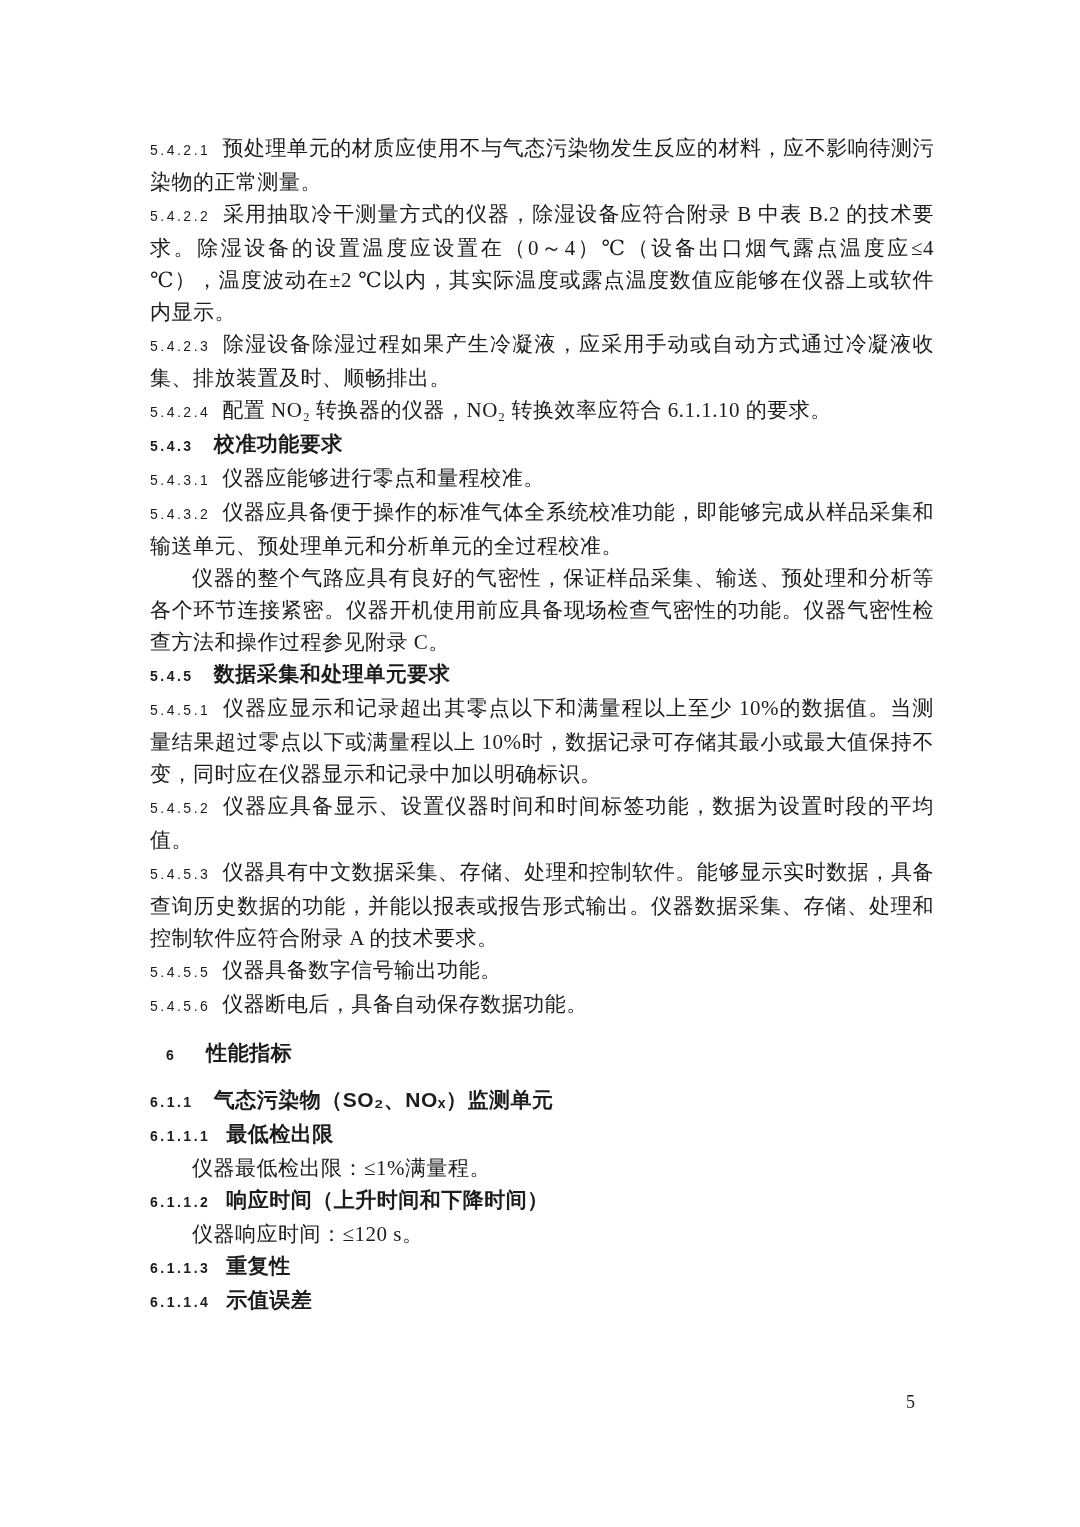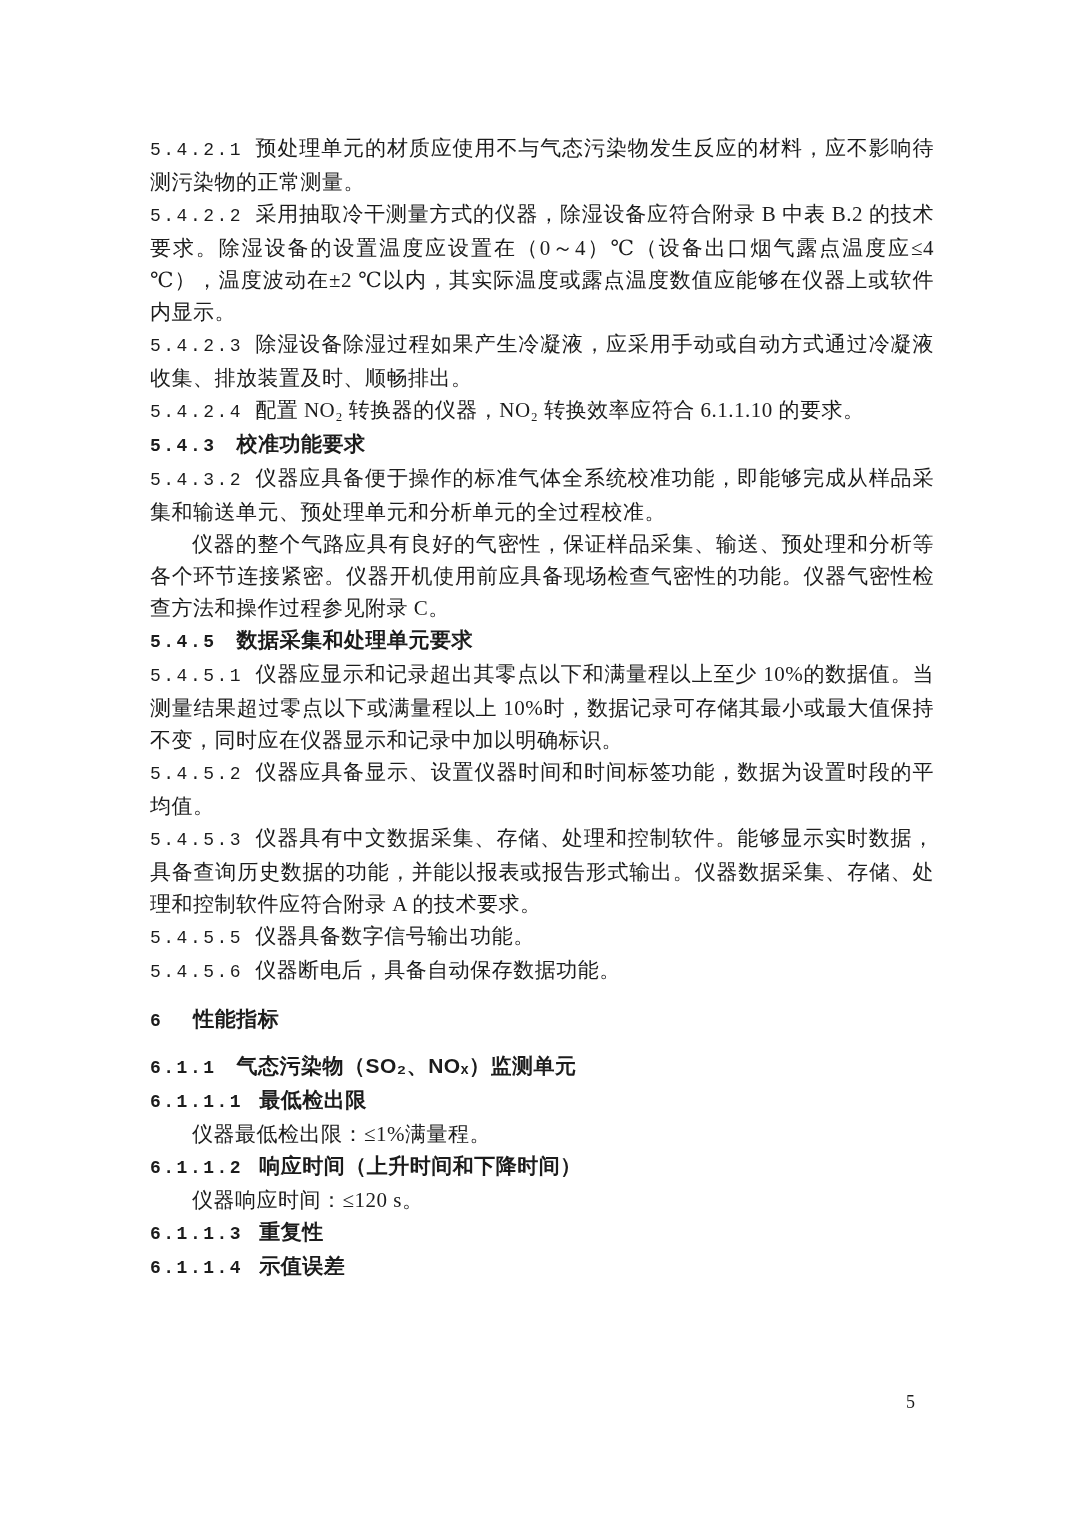--- a/index.html
+++ b/index.html
@@ -23,37 +23,37 @@
   }
   p.block {
     margin: 0;
     font-size: 21px;
     line-height: 32px;
     text-align: justify;
     letter-spacing: 0.5px;
   }
   
   .num {
-    font-family: Liberation Mono, monospace;
-    font-size: 18px;
+    font-family: Liberation Sans, sans-serif;
+    font-size: 14px;
     letter-spacing: 2.5px;
     margin-right: 12px;
     white-space: nowrap;
   }
   p.body .num { font-weight: 400; }
   p.heading, p.chapter, p.section {
     font-family: "Liberation Sans", "DejaVu Sans", sans-serif;
     font-weight: 700;
   }
   p.heading .num, p.chapter .num, p.section .num {
     font-weight: 700;
     margin-right: 20px;
   }
   p.heading.gap-num .num { margin-right: 16px; }
-  p.chapter { margin: 15px 0 13px 0; }
+  p.chapter { margin: 15px 0 13px 16px; }
   p.chapter .num { margin-right: 30px; }
   p.section { margin: 2px 0 4px 0; }
   p.section .num { margin-right: 22px; }
   p.indent {
     text-indent: 42px;
   }
   .page-number {
     position: absolute;
     left: 906px;
     top: 1392px;
@@ -71,20 +71,21 @@
     <p class="block body"><span class="num">5.4.2.1</span><span>预处理单元的材质应使用不与气态污染物发生反应的材料，应不影响待测污染物的正常测量。</span></p>
 
     <p class="block body"><span class="num">5.4.2.2</span><span>采用抽取冷干测量方式的仪器，除湿设备应符合附录 B 中表 B.2 的技术要求。除湿设备的设置温度应设置在（0～4）℃（设备出口烟气露点温度应≤4 ℃），温度波动在±2 ℃以内，其实际温度或露点温度数值应能够在仪器上或软件内显示。</span></p>
 
     <p class="block body"><span class="num">5.4.2.3</span><span>除湿设备除湿过程如果产生冷凝液，应采用手动或自动方式通过冷凝液收集、排放装置及时、顺畅排出。</span></p>
 
     <p class="block body"><span class="num">5.4.2.4</span><span>配置 NO₂ 转换器的仪器，NO₂ 转换效率应符合 6.1.1.10 的要求。</span></p>
 
     <p class="block heading"><span class="num">5.4.3</span><span>校准功能要求</span></p>
 
+    <p class="block body"><span class="num">5.4.3.1</span><span>仪器应能够进行零点和量程校准。</span></p>
 
     <p class="block body"><span class="num">5.4.3.2</span><span>仪器应具备便于操作的标准气体全系统校准功能，即能够完成从样品采集和输送单元、预处理单元和分析单元的全过程校准。</span></p>
 
 
     <p class="block body indent"><span>仪器的整个气路应具有良好的气密性，保证样品采集、输送、预处理和分析等各个环节连接紧密。仪器开机使用前应具备现场检查气密性的功能。仪器气密性检查方法和操作过程参见附录 C。</span></p>
 
     <p class="block heading"><span class="num">5.4.5</span><span>数据采集和处理单元要求</span></p>
 
     <p class="block body"><span class="num">5.4.5.1</span><span>仪器应显示和记录超出其零点以下和满量程以上至少 10%的数据值。当测量结果超过零点以下或满量程以上 10%时，数据记录可存储其最小或最大值保持不变，同时应在仪器显示和记录中加以明确标识。</span></p>
 

